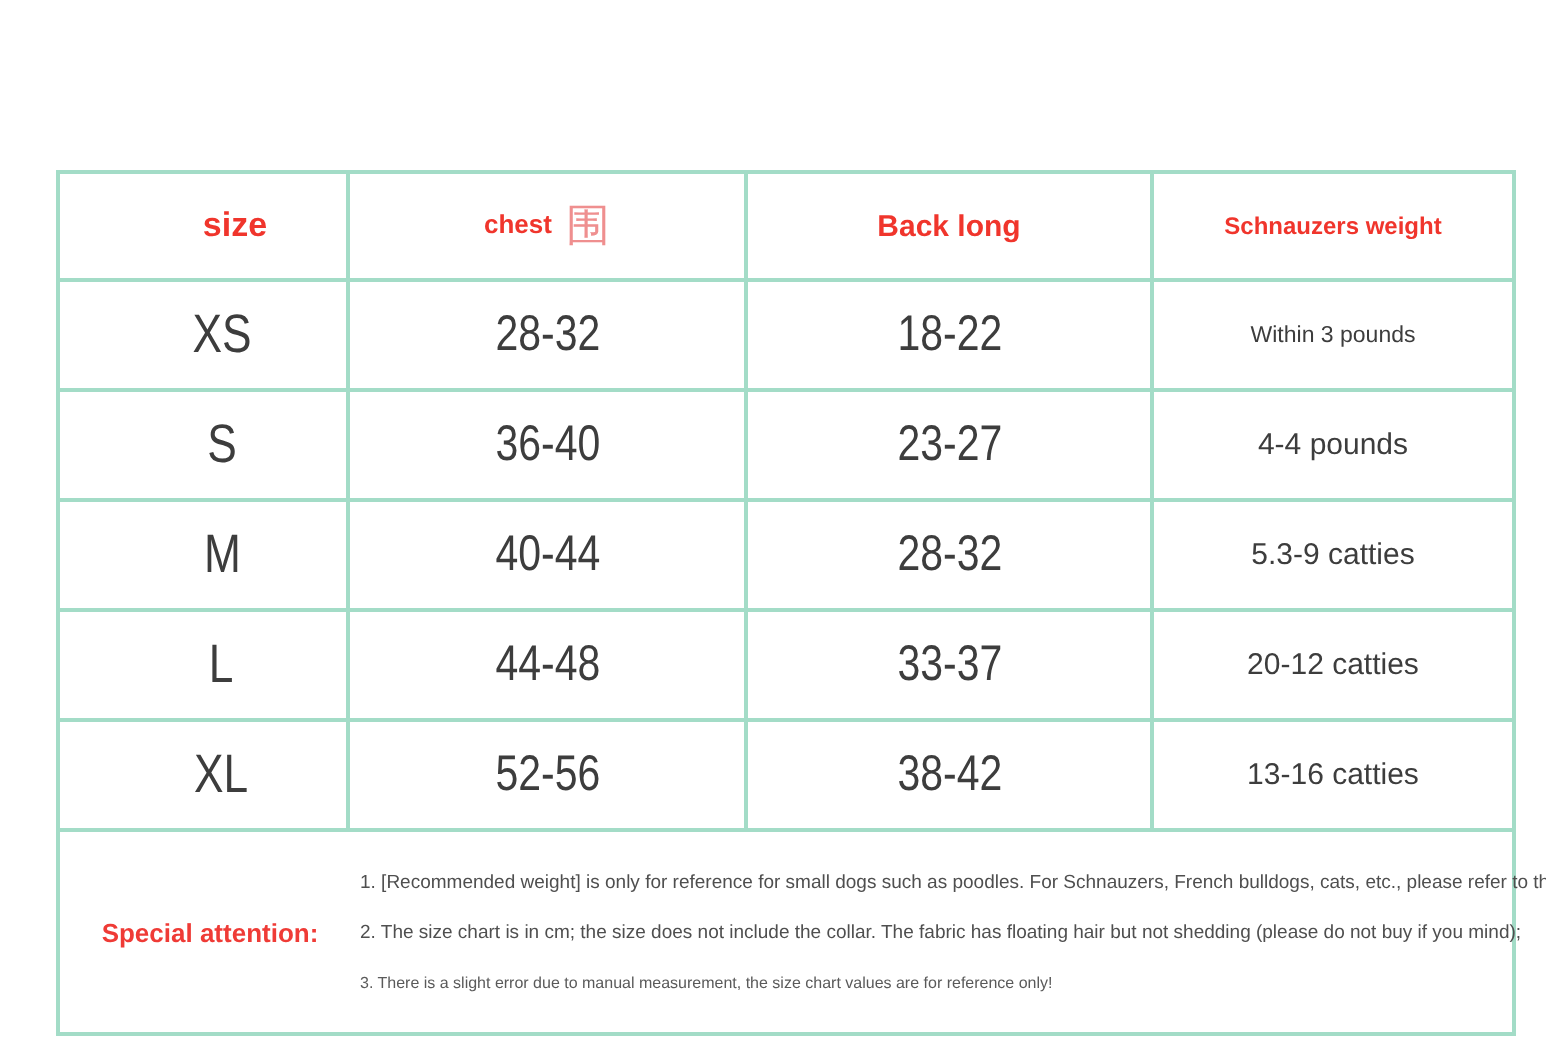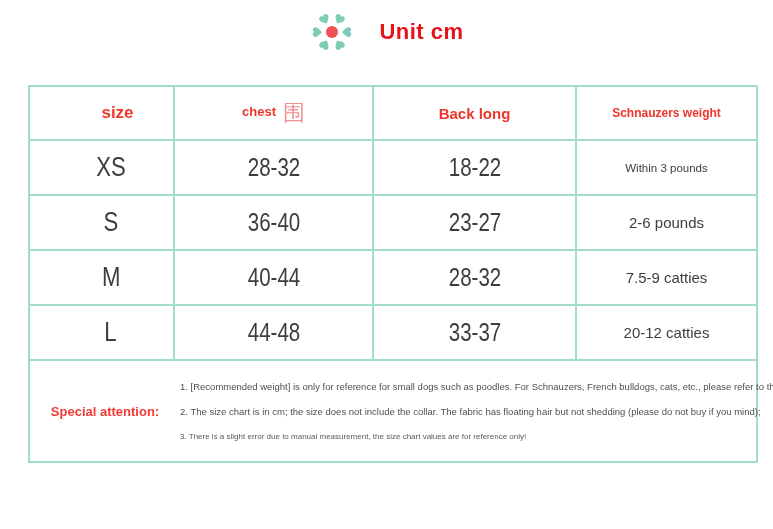--- a/index.html
+++ b/index.html
@@ -123,37 +123,20 @@
   .note-line.tiny {
     font-size: 8px;
     color: #5a5a5a;
   }
 </style>
 </head>
 <body>
 
 <div class="page">
 
-  <div class="top-header">
-    <svg class="flower" viewBox="0 0 48 48" aria-hidden="true">
-      <defs>
-        <path id="petal" d="M5 8.8 C4.2 7.6 0.6 5.4 0.6 2.9 C0.6 1.2 1.9 0.4 3 0.4 C3.9 0.4 4.7 1 5 1.8 C5.3 1 6.1 0.4 7 0.4 C8.1 0.4 9.4 1.2 9.4 2.9 C9.4 5.4 5.8 7.6 5 8.8 Z"></path>
-      </defs>
-      <g fill="#7eccb5">
-        <use href="#petal" transform="rotate(30 24 24) translate(18.25 3.5) scale(1.15)"></use>
-        <use href="#petal" transform="rotate(90 24 24) translate(18.25 3.5) scale(1.15)"></use>
-        <use href="#petal" transform="rotate(150 24 24) translate(18.25 3.5) scale(1.15)"></use>
-        <use href="#petal" transform="rotate(210 24 24) translate(18.25 3.5) scale(1.15)"></use>
-        <use href="#petal" transform="rotate(270 24 24) translate(18.25 3.5) scale(1.15)"></use>
-        <use href="#petal" transform="rotate(330 24 24) translate(18.25 3.5) scale(1.15)"></use>
-      </g>
-      <circle cx="24" cy="24" r="6.3" fill="#ef5350"></circle>
-    </svg>
-    <div class="unit-title">Unit cm</div>
-  </div>
 
   <table class="size-table">
     <colgroup>
       <col class="c1">
         <col class="c2">
         <col class="c3">
         <col class="c4">
     </colgroup>
     <thead>
       <tr>
@@ -175,33 +158,39 @@
       <tr>
         <td class="cell-size"><span>XS</span></td>
         <td class="cell-num"><span>28-32</span></td>
         <td class="cell-num"><span>18-22</span></td>
         <td class="cell-weight small">Within 3 pounds</td>
       </tr>
       <tr>
         <td class="cell-size"><span>S</span></td>
         <td class="cell-num"><span>36-40</span></td>
         <td class="cell-num"><span>23-27</span></td>
-        <td class="cell-weight">2-6 pounds</td>
+        <td class="cell-weight">4-4 pounds</td>
       </tr>
       <tr>
         <td class="cell-size"><span>M</span></td>
         <td class="cell-num"><span>40-44</span></td>
         <td class="cell-num"><span>28-32</span></td>
-        <td class="cell-weight">7.5-9 catties</td>
+        <td class="cell-weight">5.3-9 catties</td>
       </tr>
       <tr>
         <td class="cell-size"><span>L</span></td>
         <td class="cell-num"><span>44-48</span></td>
         <td class="cell-num"><span>33-37</span></td>
         <td class="cell-weight">20-12 catties</td>
+      </tr>
+      <tr>
+        <td class="cell-size"><span>XL</span></td>
+        <td class="cell-num"><span>52-56</span></td>
+        <td class="cell-num"><span>38-42</span></td>
+        <td class="cell-weight">13-16 catties</td>
       </tr>
     </tbody>
     <tfoot>
       <tr>
         <td class="notes-cell" colspan="4">
           <div class="notes-wrap">
             <div class="attention-label">Special attention:</div>
             <div class="notes-list">
               <div class="note-line">1. [Recommended weight] is only for reference for small dogs such as poodles. For Schnauzers, French bulldogs, cats, etc., please refer to the chest length;</div>
               <div class="note-line">2. The size chart is in cm; the size does not include the collar. The fabric has floating hair but not shedding (please do not buy if you mind);</div>

